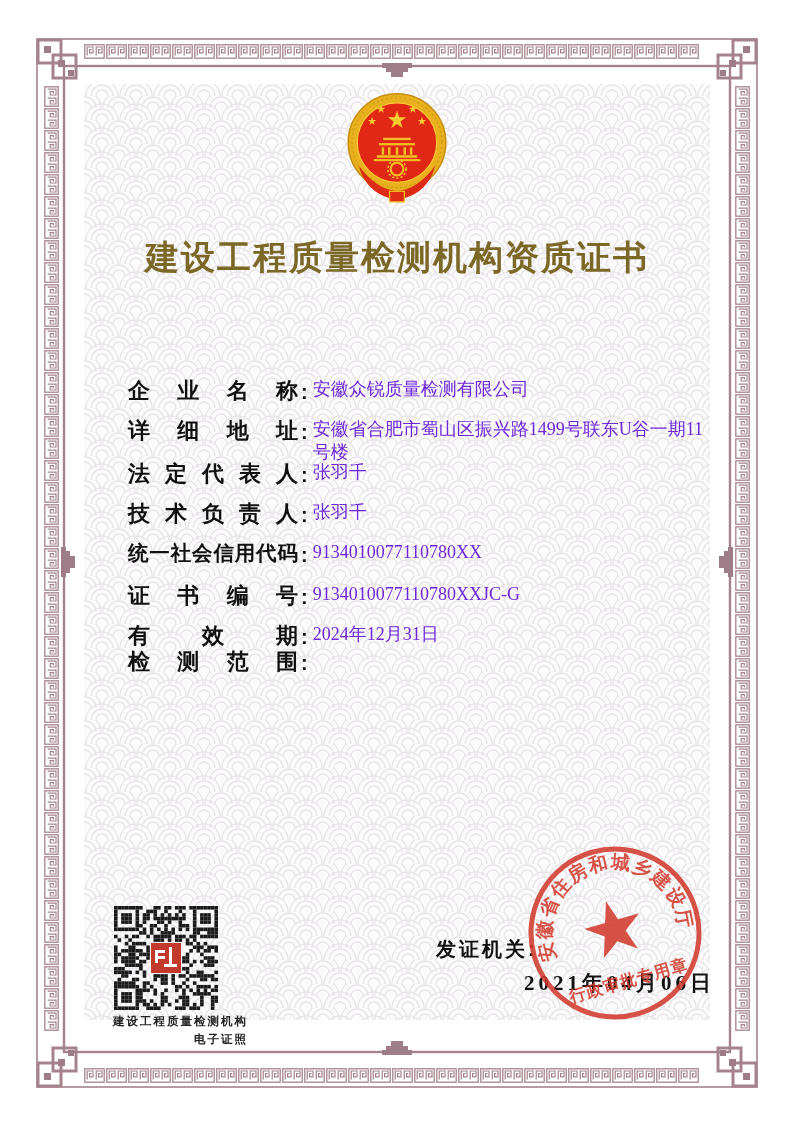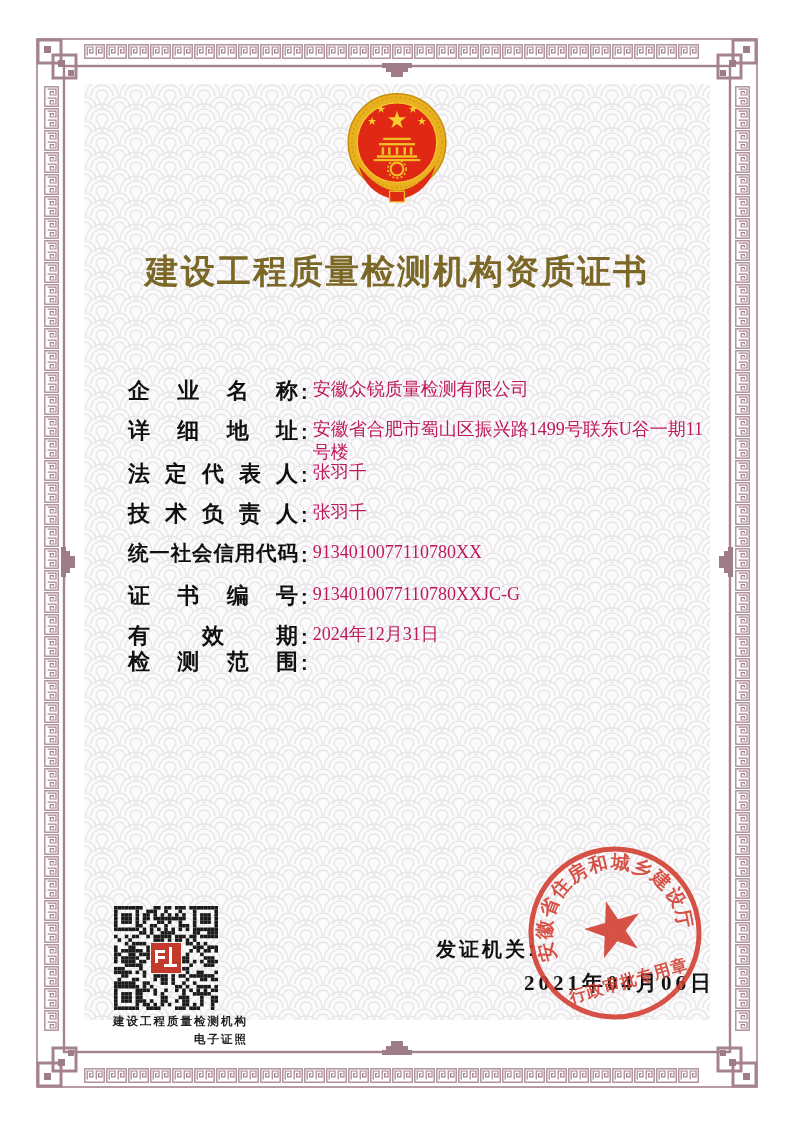--- a/index.html
+++ b/index.html
@@ -1,31 +1,31 @@
 <!DOCTYPE html>
 <html><head>
 <meta charset="utf-8">
 <style>
   html,body{margin:0;padding:0;background:#fff;}
   .page{position:relative;width:794px;height:1123px;background:#fff;overflow:hidden;
         font-family:"Liberation Sans",sans-serif;color:#1a1a1a;}
   .frame{position:absolute;left:0;top:0;z-index:1;}
   .emblem{position:absolute;left:344px;top:91px;width:106px;height:120px;z-index:2;}
-  .cert-title{position:absolute;left:0;top:249px;width:100%;text-align:center;
+  .cert-title{position:absolute;left:0;top:235px;width:100%;text-align:center;
         font-size:34px;font-weight:700;color:#7B6826;letter-spacing:2px;z-index:2;}
   .fields{position:absolute;left:0;top:0;width:794px;height:100%;z-index:2;}
   .row{position:absolute;left:128px;width:582px;display:flex;align-items:flex-start;}
   .row-0{top:378px}.row-1{top:418px}.row-2{top:461px}.row-3{top:501px}
   .row-4{top:541px}.row-5{top:583px}.row-6{top:623px}.row-7{top:649px}
   .field-label{display:flex;justify-content:space-between;width:170px;flex:0 0 170px;
         font-size:22px;font-weight:700;color:#101010;line-height:1.15;}
   .lbl-sm{font-size:20.5px;letter-spacing:0;}
   .colon{font-weight:700;font-size:20px;line-height:1.3;margin:1px 5px 0 3px;color:#101010;}
   .field-value{flex:1;max-width:402px;font-family:"Liberation Serif",serif;
-        font-size:18px;line-height:1.3;color:#be185d;}
+        font-size:18px;line-height:1.3;color:#6d28d9;}
   .qr{position:absolute;left:114px;top:906px;z-index:2;}
   .qr-caption{position:absolute;left:84px;top:1013px;width:164px;text-align:right;z-index:2;
         font-family:"Liberation Serif",serif;font-weight:700;font-size:11.5px;
         letter-spacing:2px;line-height:1.55;color:#222;}
   .issuer{position:absolute;left:436px;top:936px;z-index:3;font-size:20px;font-weight:700;
         color:#101010;letter-spacing:3px;white-space:nowrap;text-align:center;}
   .issue-date{position:absolute;left:524px;top:969px;z-index:4;font-family:"Liberation Serif",serif;
         font-size:21px;font-weight:600;letter-spacing:4px;color:#111;white-space:nowrap;}
   .seal{position:absolute;left:520px;top:838px;width:190px;height:190px;z-index:5;opacity:.87;}
 </style>

